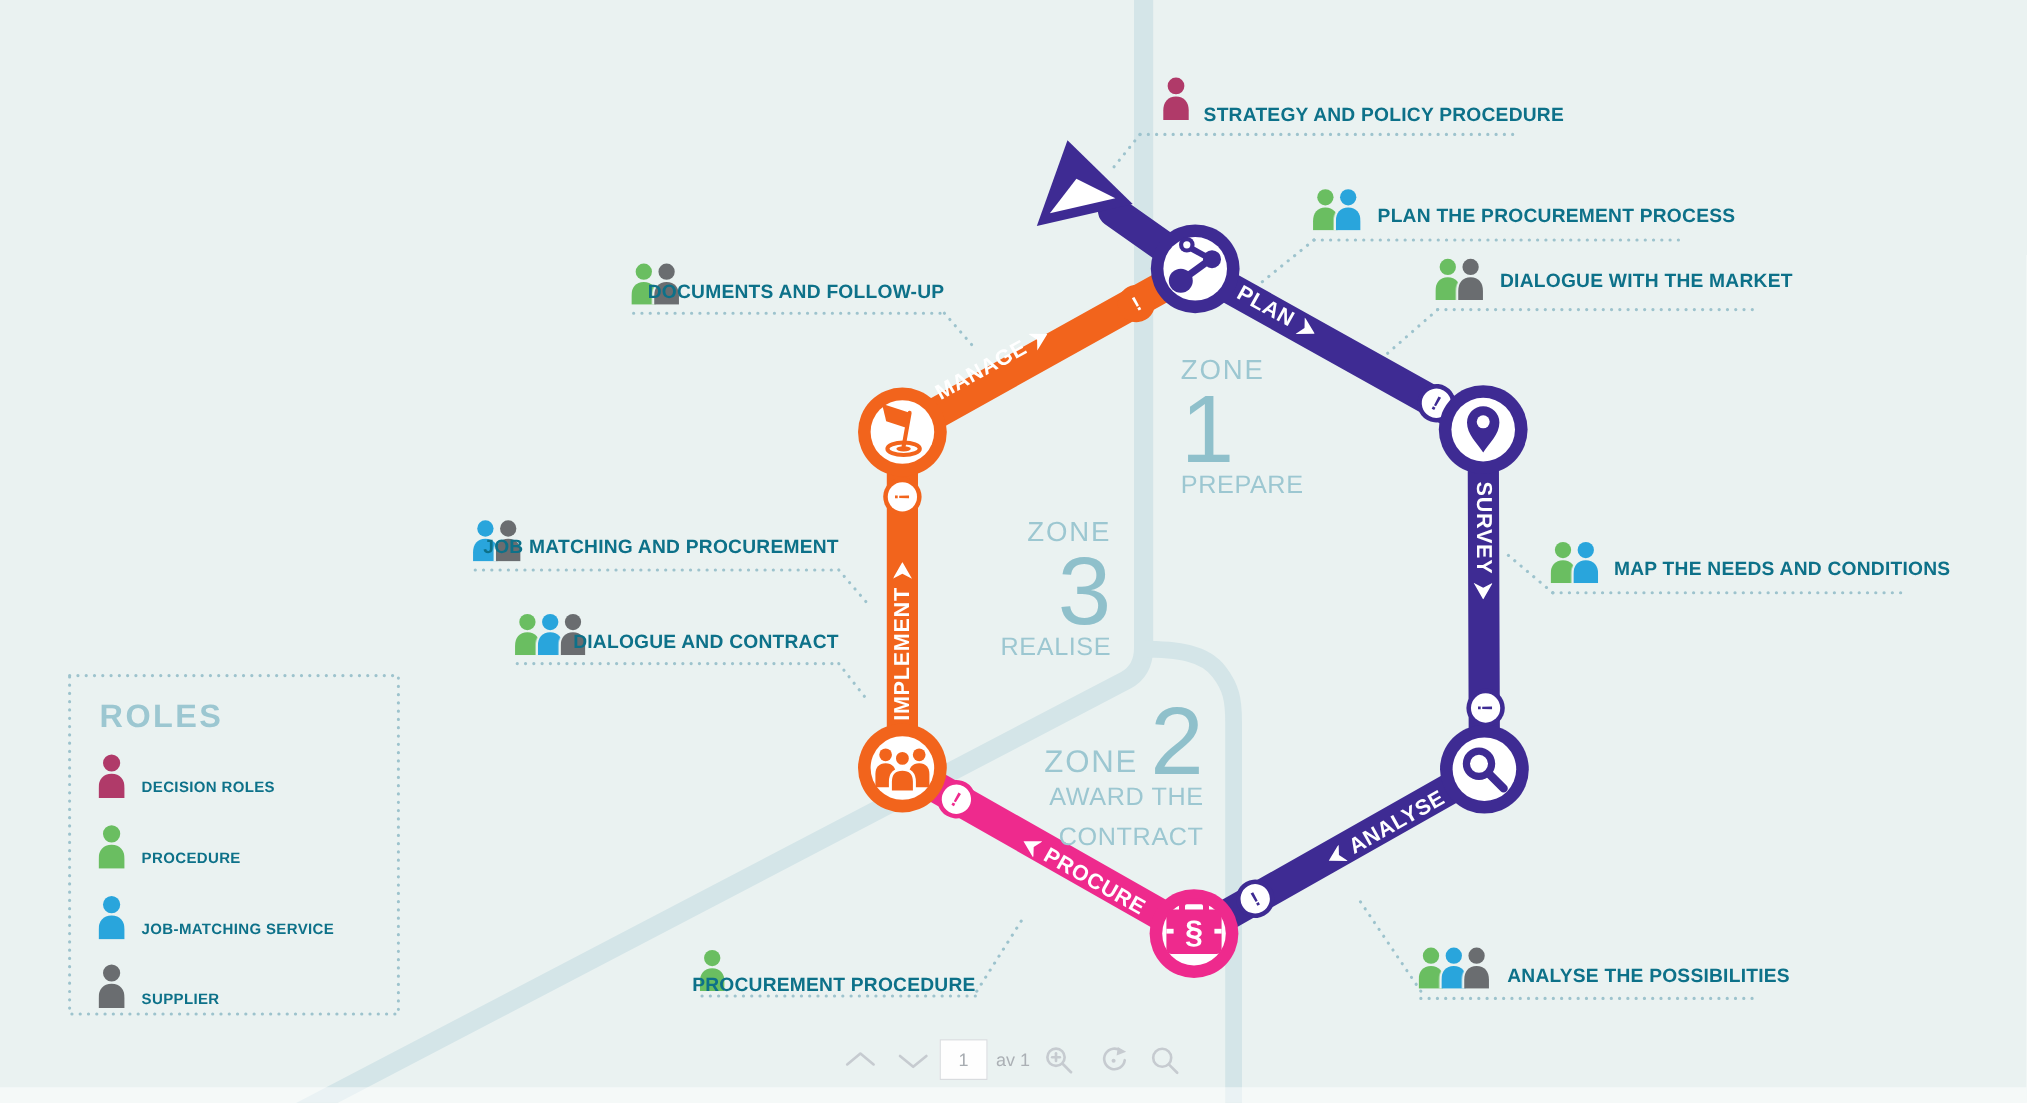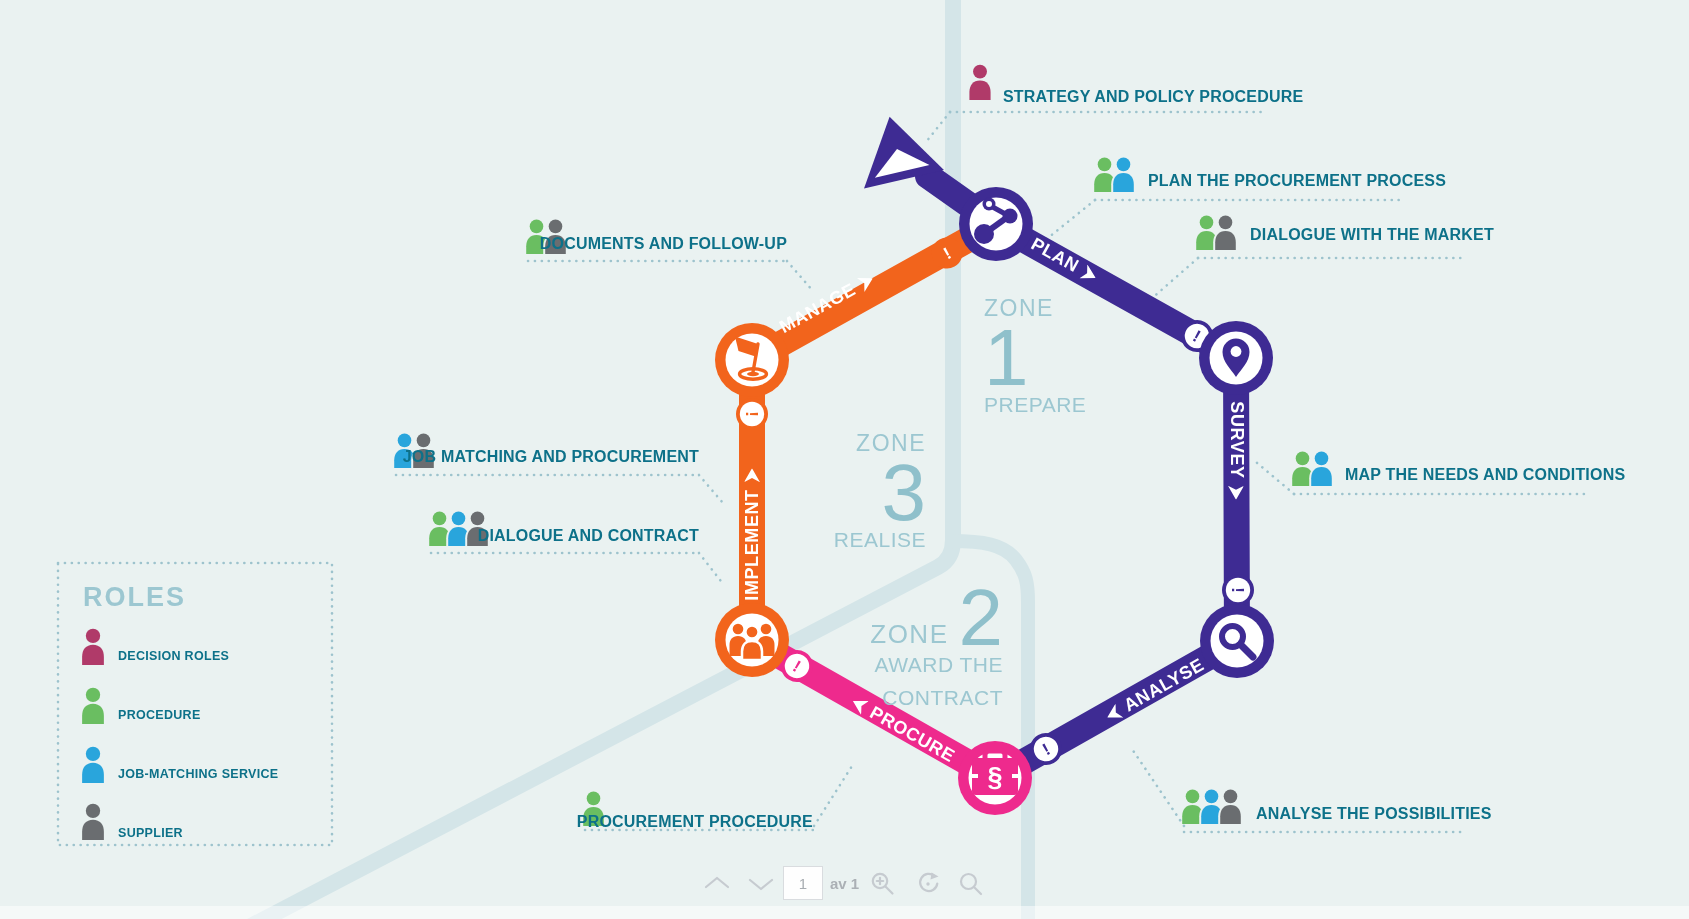--- a/index.html
+++ b/index.html
@@ -365,21 +365,21 @@
 
   <div class="page-edge"></div>
 
   <svg class="tb" style="left:703px;top:876px;" width="28" height="14">
     <polyline class="tb-stroke" points="3,11 14,2 25,11"></polyline>
   </svg>
   <svg class="tb" style="left:747px;top:878px;" width="28" height="14">
     <polyline class="tb-stroke" points="3,2 14,11 25,2"></polyline>
   </svg>
   <input class="page-input" style="left: 783px; top: 866px;" type="text" value="1">
-  <div class="page-of" style="left:830px;top:875px;font-weight:bold;">av 1</div>
+  <div class="page-of" style="left:830px;top:875px;">av 1</div>
   <svg class="tb" style="left:870px;top:871px;" width="26" height="26">
     <circle class="tb-stroke" cx="10" cy="10" r="7.2"></circle>
     <line class="tb-stroke" x1="15.5" y1="15.5" x2="22.5" y2="22.5"></line>
     <line class="tb-stroke" x1="6.8" y1="10" x2="13.2" y2="10"></line>
     <line class="tb-stroke" x1="10" y1="6.8" x2="10" y2="13.2"></line>
   </svg>
   <svg class="tb" style="left:915px;top:871px;" width="26" height="26">
     <path class="tb-stroke" d="M19.5 5 A8.6 8.6 0 1 0 22.3 12.5"></path>
     <polygon points="16.5,1.5 23.5,5.5 15.5,8.5" fill="#c6cbd0"></polygon>
     <circle cx="13" cy="13" r="1.7" fill="#c6cbd0"></circle>

